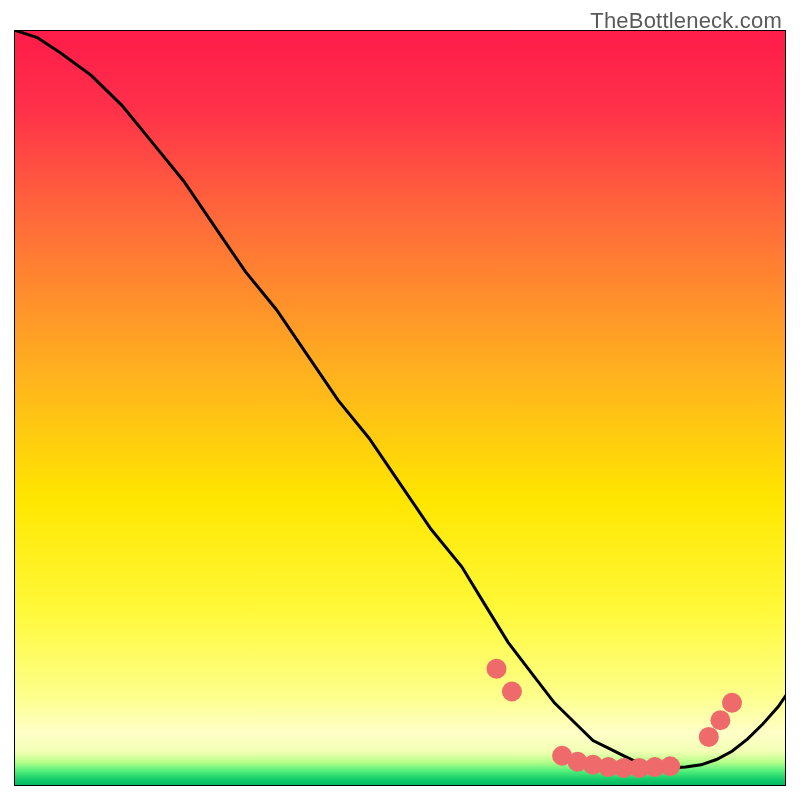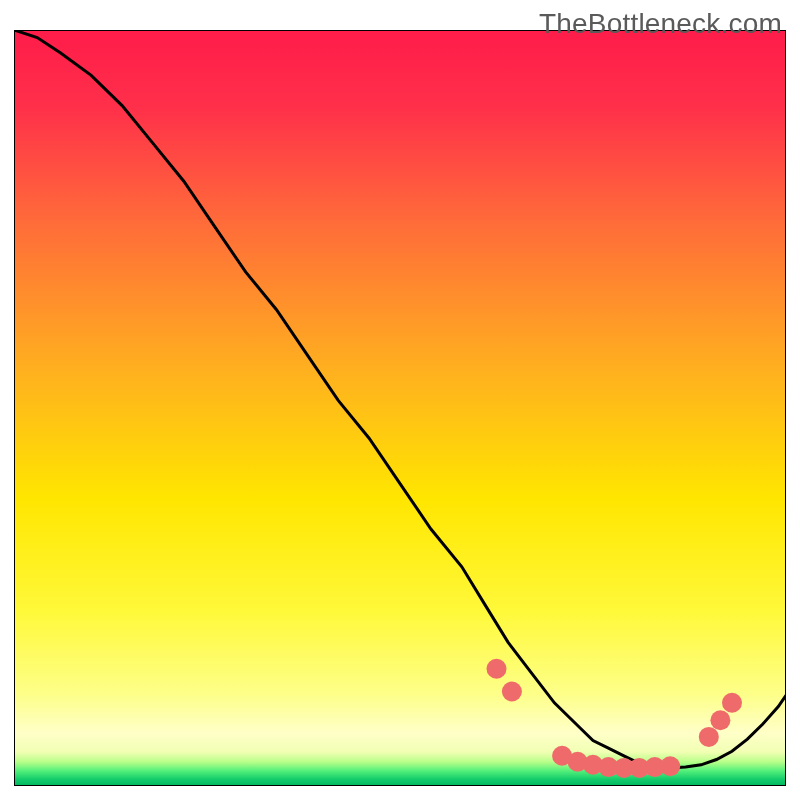--- a/index.html
+++ b/index.html
@@ -7,21 +7,21 @@
     width: 800px;
     height: 800px;
     background: #ffffff;
     position: relative;
     font-family: Arial, sans-serif;
   }
   .watermark {
     position: absolute;
     top: 8px;
     right: 18px;
-    font-size: 28px;
+    font-size: 22px;
     color: #5a5a5a;
     font-weight: 400;
     letter-spacing: 0.2px;
     z-index: 100;
   }
   .chart-area {
     position: absolute;
     top: 30px;
     left: 14px;
     width: 772px;

